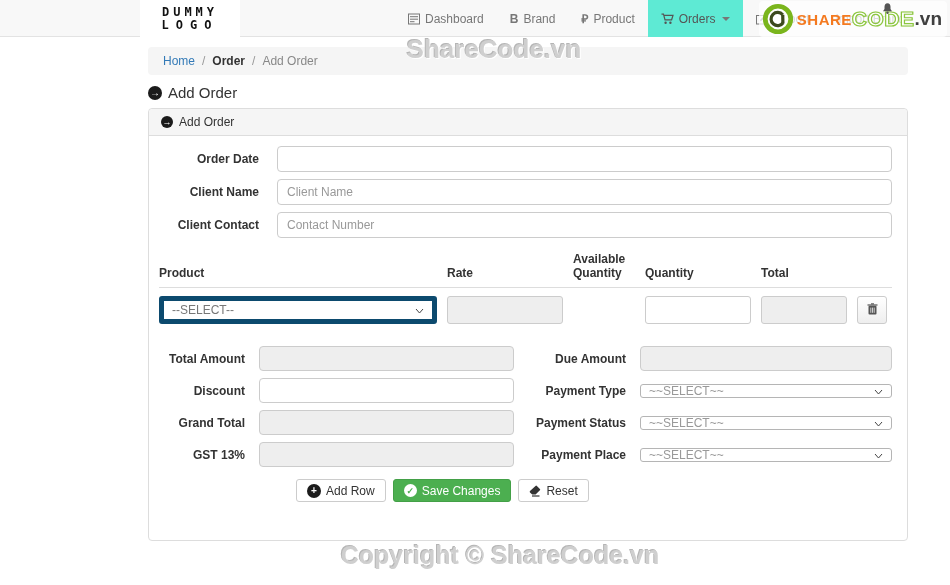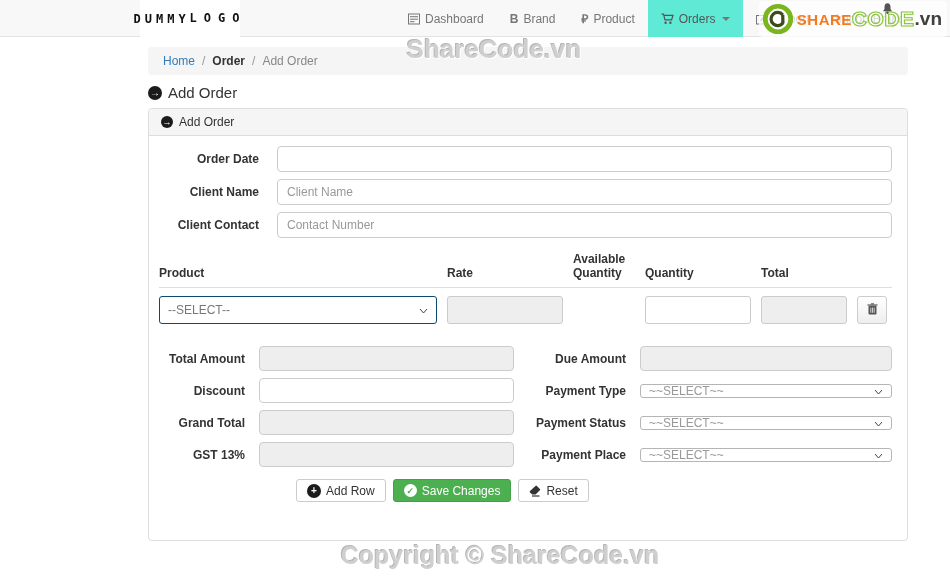--- a/index.html
+++ b/index.html
@@ -4,21 +4,21 @@
 <style>
   * { margin:0; padding:0; box-sizing:border-box; }
   html,body { width:950px; height:585px; }
   body { position:relative; overflow:hidden; background:#fff;
          font-family:"Liberation Sans", sans-serif; font-size:12px; color:#333; }
 
   
   .navbar { position:absolute; top:0; left:0; right:0; height:37px;
             background:#f8f8f8; border-bottom:1px solid #e3e3e3; }
   .brand { position:absolute; left:140px; top:0; width:100px; height:37px; background:#fff;
-           display:flex; flex-direction:row; align-items:center; justify-content:center;
+           display:flex; flex-direction:column; align-items:center; justify-content:center;
            font-family:"DejaVu Sans Mono", monospace; font-weight:bold; color:#111; }
   .brand .l1 { font-size:12px; letter-spacing:4px; }
   .brand .l2 { font-size:12px; letter-spacing:7px; margin-top:-1px; }
   .nav-items { position:absolute; left:395px; top:0; height:37px; display:flex; }
   .nav-item { display:flex; align-items:center; gap:5px; padding:0 13px; height:37px;
               color:#777; text-decoration:none; font-size:12px; white-space:nowrap; }
   .nav-item.active { background:#5eead4; color:#555; }
   .nicon { display:inline-flex; align-items:center; color:inherit; font-weight:bold; }
   .caret { width:0; height:0; border-left:4px solid transparent; border-right:4px solid transparent;
            border-top:4px solid #777; margin-left:2px; }
@@ -68,21 +68,21 @@
   .f-input { flex:1; height:26px; border:1px solid #ccc; border-radius:4px; padding:0 9px;
              font-size:12px; color:#555; font-family:inherit; }
   .f-input::placeholder { color:#999; }
   input:disabled, .dis { background:#eee !important; }
 
   
   .prod-head { display:flex; gap:10px; align-items:flex-end; border-bottom:1px solid #ddd;
                padding-bottom:7px; margin-top:14px; font-weight:bold; }
   .prod-row  { display:flex; gap:10px; margin-top:8px; align-items:flex-start; }
   .c1{width:278px;} .c2{width:116px;} .c3{width:62px;} .c4{width:106px;} .c5{width:86px;} .c6{width:30px;}
-  .sel { height:28px; border:1px solid #0c4a6e; border-radius:3px; background:#fff;
+  .sel { height:28px; border:5px solid #0c4a6e; border-radius:3px; background:#fff;
          display:flex; align-items:center; justify-content:space-between; padding:0 8px;
          color:#777; cursor:default; }
   .cell-input { width:100%; height:28px; border:1px solid #ccc; border-radius:3px; padding:0 8px;
                 font-size:12px; color:#555; font-family:inherit; }
   .btn-trash { width:30px; height:28px; border:1px solid #ccc; border-radius:3px;
                background:linear-gradient(#fff,#eee); display:flex; align-items:center;
                justify-content:center; cursor:pointer; }
 
   
   .summary { margin-top:22px; }

